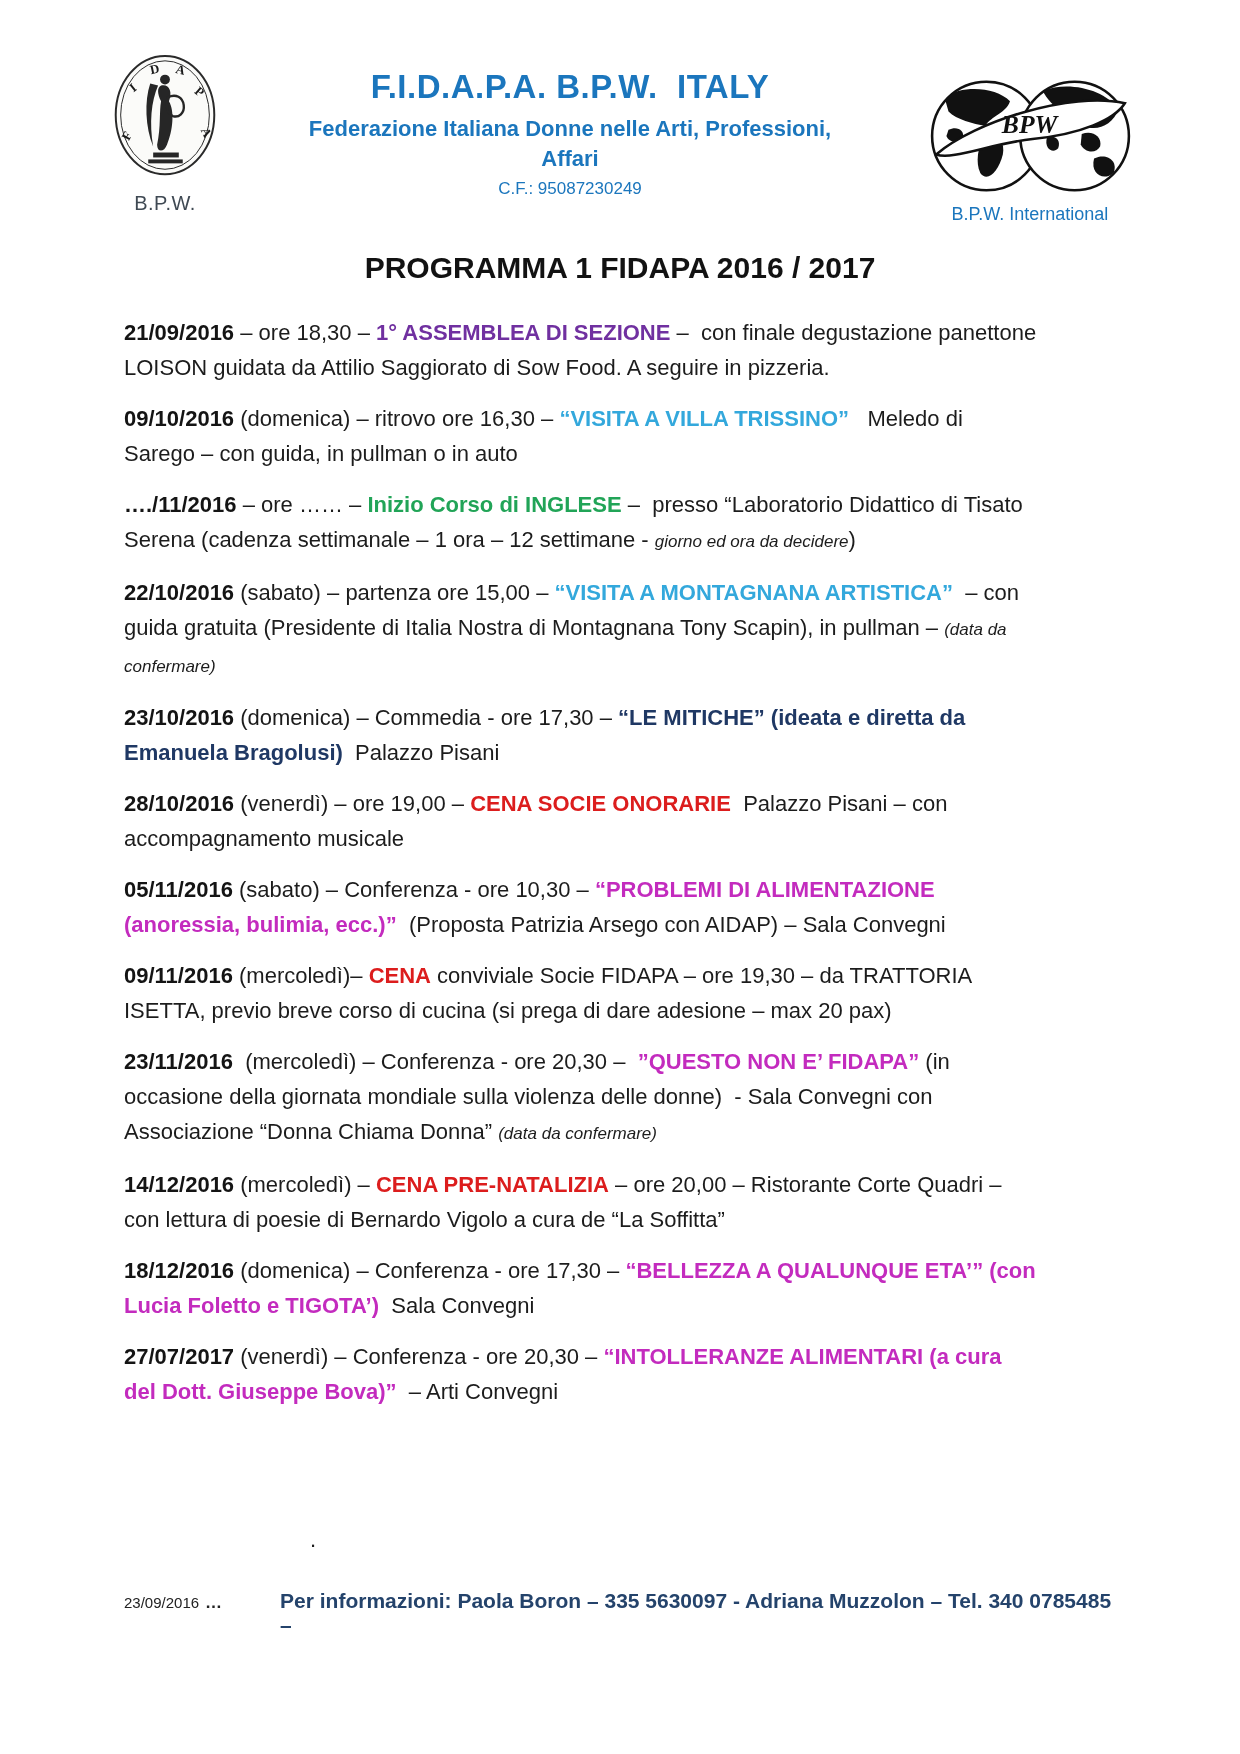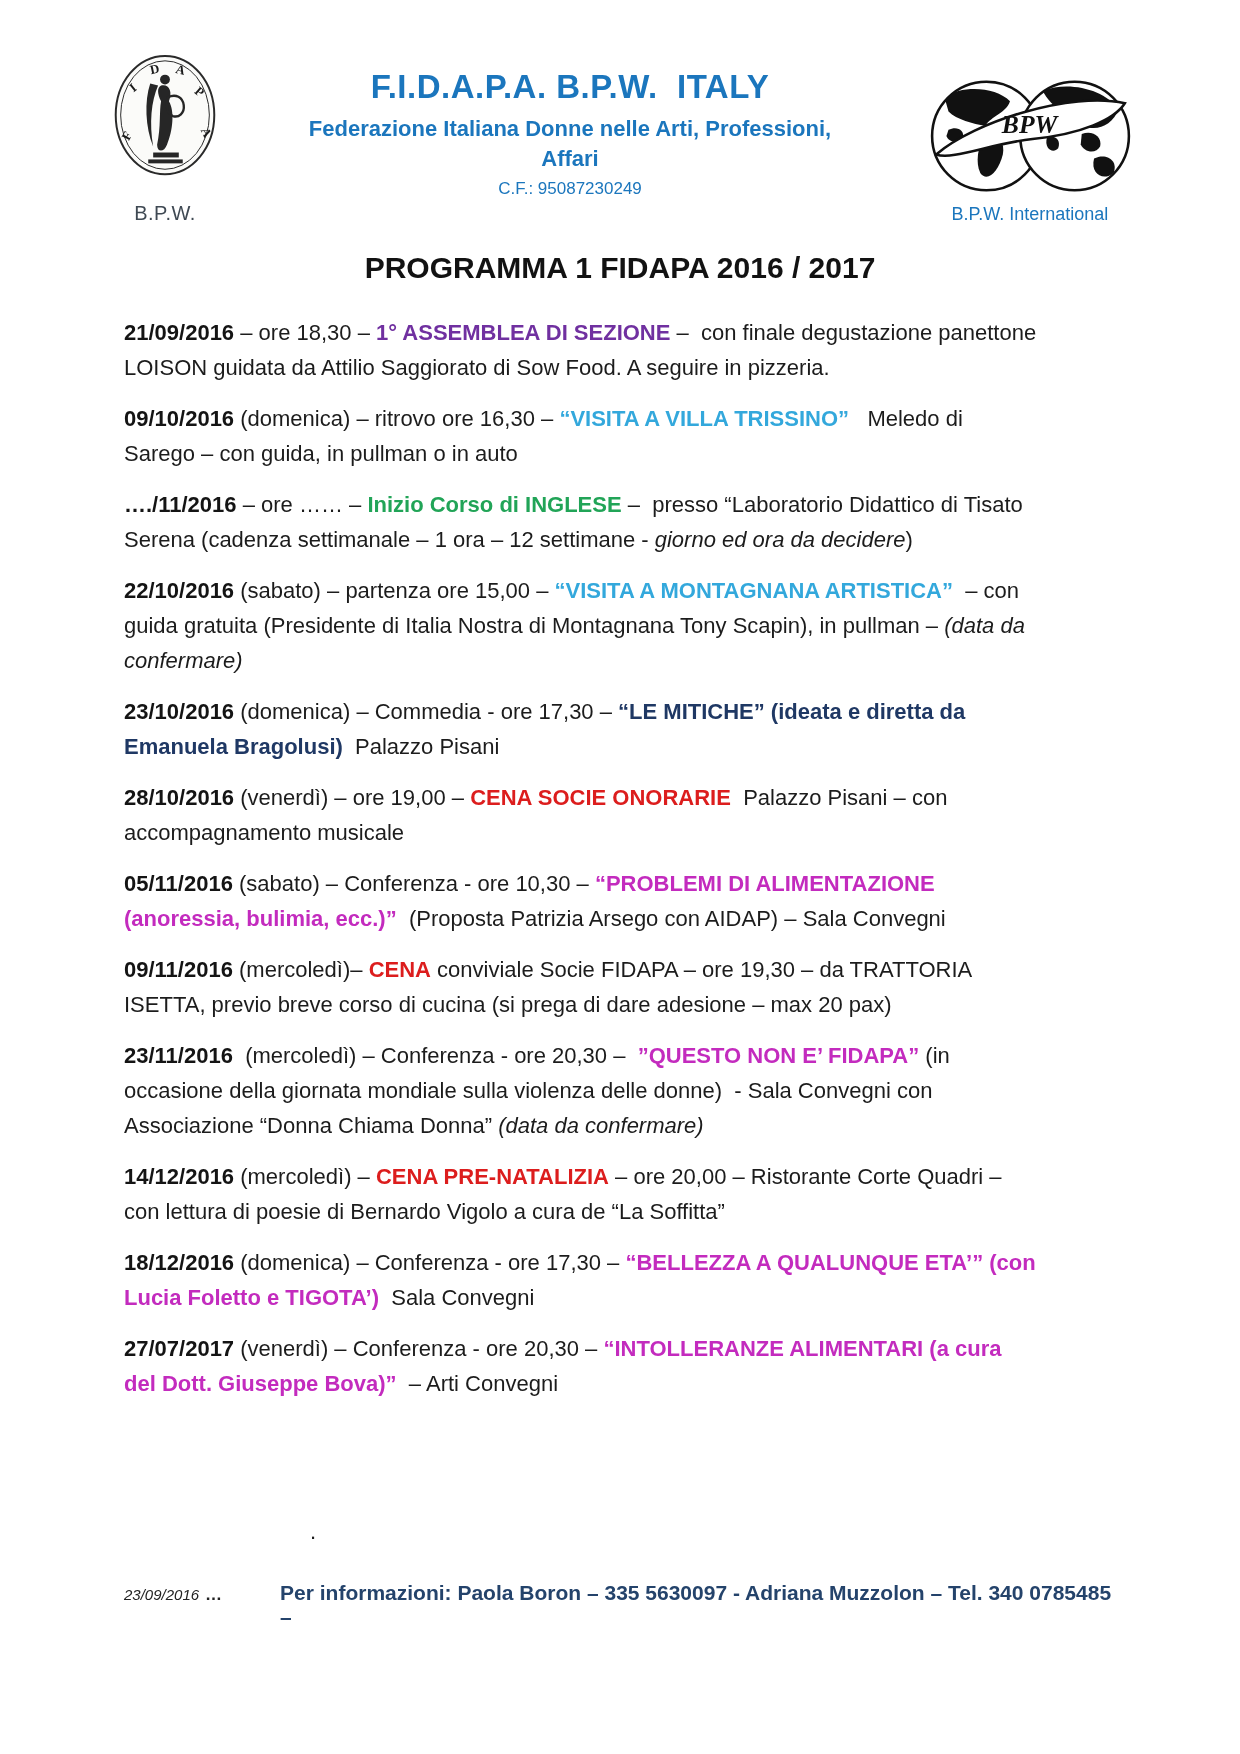--- a/index.html
+++ b/index.html
@@ -18,21 +18,21 @@
     display:flex;
     padding:50px 60px 0 70px;
     box-sizing:border-box;
     align-items:flex-start;
   }
   .col-left{width:190px;flex:0 0 auto;text-align:center;}
   .col-center{flex:1 1 auto;text-align:center;padding-top:18px;}
   .col-right{width:300px;flex:0 0 auto;text-align:center;padding-top:22px;}
   .fidapa-svg{width:112px;height:138px;display:block;margin:0 auto;}
   .fidapa-caption{
-    margin-top:14px;font-size:20px;color:#3f4953;letter-spacing:0.5px;
+    margin-top:4px;font-size:20px;color:#3f4953;letter-spacing:0.5px;
   }
   .org-title{
     margin:0;font-size:33px;font-weight:bold;color:var(--c-header_blue,#1B76BD);
     white-space:pre-wrap;letter-spacing:0.5px;
   }
   .org-sub{
     font-size:22px;font-weight:bold;color:var(--c-header_blue,#1B76BD);
     line-height:30px;margin-top:8px;
   }
   .org-sub2{
@@ -69,32 +69,32 @@
     white-space:pre-wrap;
   }
   .run-b {font-weight:bold;color:#141414;}
   .run-n {color:#1c1c1c;}
   .run-pu{font-weight:bold;color:var(--c-purple,#7030A0);}
   .run-cy{font-weight:bold;color:var(--c-cyan,#33A8DC);}
   .run-gr{font-weight:bold;color:var(--c-green,#21A457);}
   .run-nv{font-weight:bold;color:var(--c-navy,#1F3864);}
   .run-rd{font-weight:bold;color:var(--c-red,#DC1D1D);}
   .run-mg{font-weight:bold;color:var(--c-magenta,#C32BBE);}
-  .run-it{font-style:italic;font-size:22px;color:#1c1c1c;}
+  .run-it{font-style:italic;font-size:17px;color:#1c1c1c;}
   
   .footnote-dot{
     margin:118px 0 0 310px;
     font-size:22px;color:#1c1c1c;
   }
   .page-footer{
     display:flex;align-items:baseline;
     margin:36px 0 0 124px;
     width:990px;
   }
-  .footer-date{font-size:15px;color:#222;font-style:italic;}
+  .footer-date{font-size:15px;color:#222;}
   .footer-dots{font-size:17px;font-weight:bold;color:#222;margin-left:6px;}
   .footer-info{
     margin-left:58px;
     font-size:21px;font-weight:600;
     color:var(--c-footer_navy,#24436B);
     white-space:pre-wrap;
   }
 </style>
 </head>
 <body>

